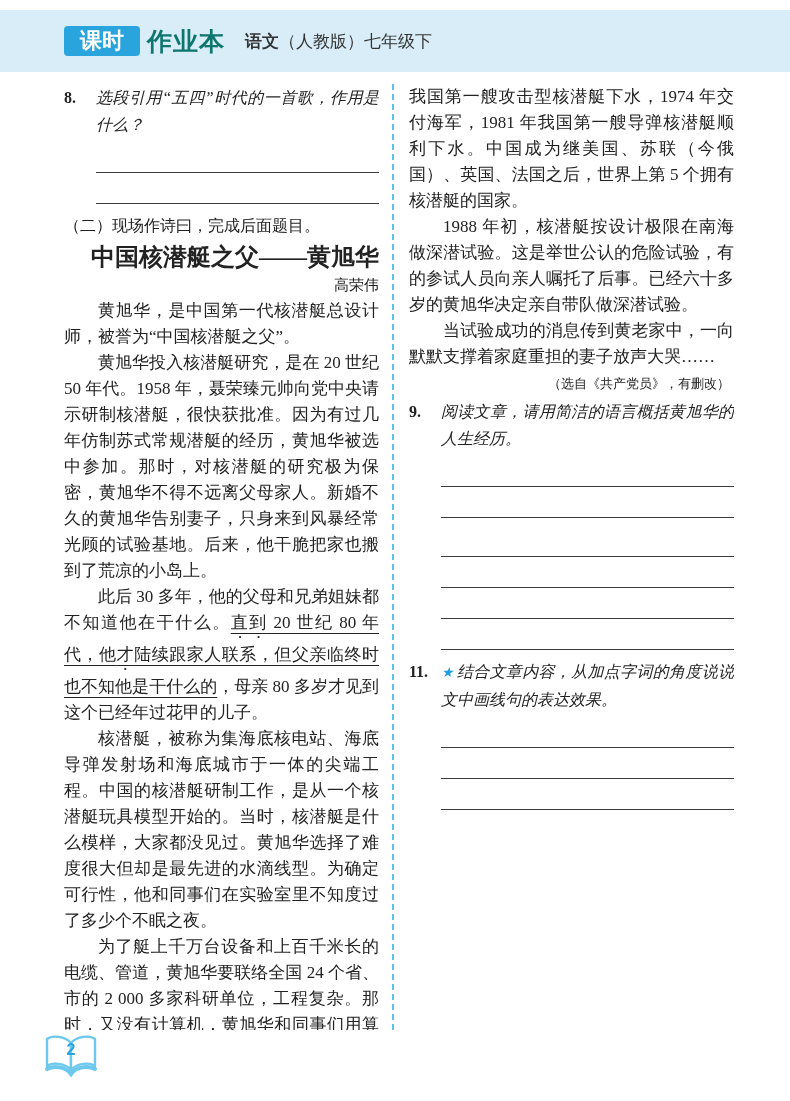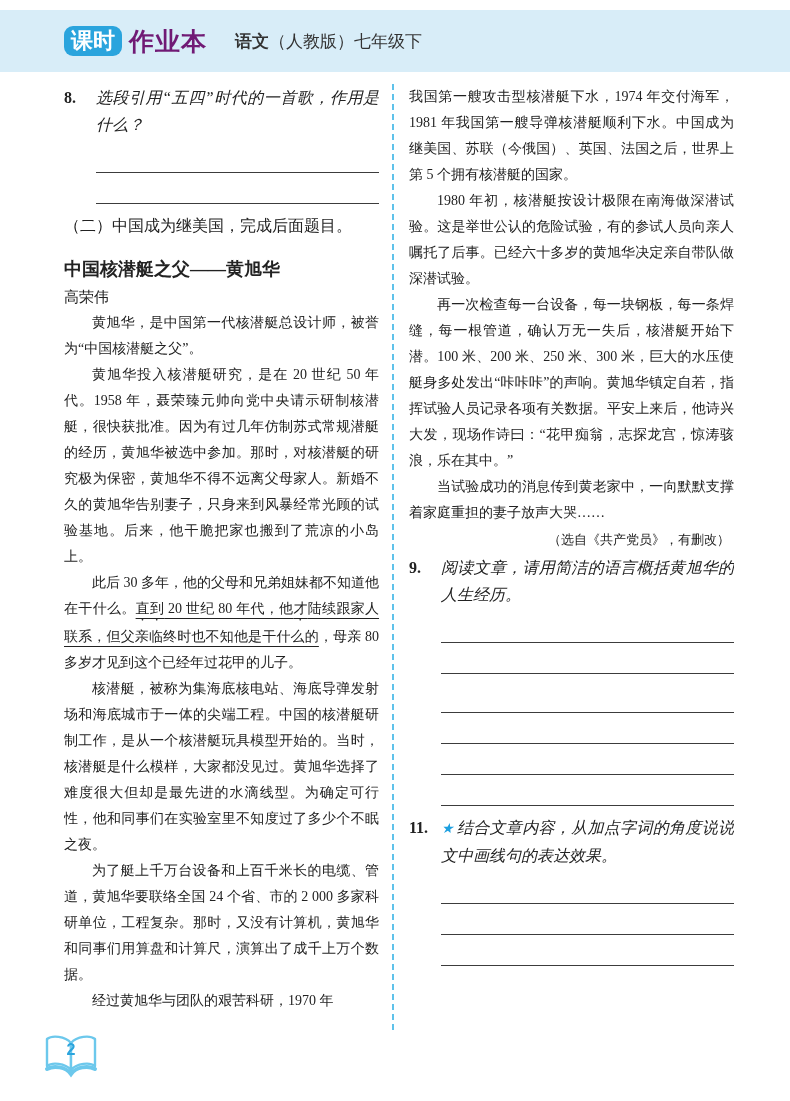--- a/index.html
+++ b/index.html
@@ -8,50 +8,50 @@
     font-family:"Liberation Serif","DejaVu Serif",serif;color:#222;
   }
   
   .header-band{
     position:absolute;top:10px;left:0;right:0;height:62px;
     background:#d8edf8;display:flex;align-items:center;padding-left:64px;box-sizing:border-box;
   }
   .logo{display:flex;align-items:center;}
   .logo-badge{
     background:#2aa4dd;color:#fff;font-weight:bold;font-size:22px;line-height:1;
-    padding:4px 7px;border-radius:9px;font-family:"Liberation Sans","DejaVu Sans",sans-serif;
+    padding:4px 16px;border-radius:4px;font-family:"Liberation Sans","DejaVu Sans",sans-serif;
   }
   .logo-name{
-    color:#701a75;font-weight:bold;font-size:25px;margin-left:7px;letter-spacing:1px;
+    color:#0f766e;font-weight:bold;font-size:25px;margin-left:7px;letter-spacing:1px;
     font-family:"Liberation Sans","DejaVu Sans",sans-serif;
   }
   .header-subject{margin-left:20px;font-size:17px;color:#333;}
-  .header-subject .subj-bold{font-weight:bold;margin-left:8px;}
+  .header-subject .subj-bold{font-weight:bold;}
   
   .content{
     position:absolute;top:84px;left:64px;right:56px;height:946px;
     display:flex;overflow:hidden;
   }
   .col-left{width:328px;box-sizing:border-box;padding-right:13px;overflow:hidden;}
   .col-divider{border-left:2px dashed #5fc2ea;}
   .col-right{flex:1;box-sizing:border-box;padding-left:15px;overflow:hidden;}
   p{margin:0;}
-  .body-text{font-size:14px;line-height:26px;text-align:justify;}
+  .body-text{font-size:17px;line-height:26px;text-align:justify;}
   .article-para{text-indent:2em;}
   .no-indent{text-indent:0;}
   
   .q{display:flex;font-size:16px;line-height:27px;}
   .q-num{font-weight:bold;width:32px;flex-shrink:0;}
   .q-text{flex:1;text-align:justify;font-style:italic;}
   .answer-lines{margin-left:32px;margin-top:4px;margin-bottom:8px;}
   .answer-line{height:30px;border-bottom:1.5px solid #3c3c3c;}
   
   .section-heading{font-size:16px;line-height:28px;margin-top:6px;}
-  .article-title{text-align:left;font-weight:bold;font-size:18px;line-height:30px;margin-top:14px;}
-  .article-author{text-align:left;font-size:15px;line-height:26px;}
+  .article-title{text-align:right;font-weight:bold;font-size:24px;line-height:30px;margin-top:2px;}
+  .article-author{text-align:right;font-size:15px;line-height:26px;}
   
   .underlined{
     text-decoration:underline;text-decoration-thickness:1px;text-underline-offset:5px;
     text-decoration-color:#222;
   }
   .dotted{
     -webkit-text-emphasis:filled dot #222;text-emphasis:filled dot #222;
     -webkit-text-emphasis-position:under right;text-emphasis-position:under right;
   }
   .attribution{text-align:right;font-size:13px;line-height:28px;padding-right:4px;}
@@ -85,38 +85,37 @@
     <div class="col-left">
       <div class="q">
         <span class="q-num">8.</span>
         <span class="q-text">选段引用“五四”时代的一首歌，作用是什么？</span>
       </div>
       <div class="answer-lines">
           <div class="answer-line"></div>
           <div class="answer-line"></div>
         </div>
 
-      <div class="section-heading body-text">（二）中国成为继美国，完成后面题目。</div>
+      <div class="section-heading body-text">（二）现场作诗曰，完成后面题目。</div>
       <div class="article-title">中国核潜艇之父——黄旭华</div>
       <div class="article-author">高荣伟</div>
 
       <p class="body-text article-para">黄旭华，是中国第一代核潜艇总设计师，被誉为“中国核潜艇之父”。</p>
       <p class="body-text article-para">黄旭华投入核潜艇研究，是在 20 世纪 50 年代。1958 年，聂荣臻元帅向党中央请示研制核潜艇，很快获批准。因为有过几年仿制苏式常规潜艇的经历，黄旭华被选中参加。那时，对核潜艇的研究极为保密，黄旭华不得不远离父母家人。新婚不久的黄旭华告别妻子，只身来到风暴经常光顾的试验基地。后来，他干脆把家也搬到了荒凉的小岛上。</p>
       <p class="body-text article-para"><span>此后 30 多年，他的父母和兄弟姐妹都不知道他在干什么。</span><span class="underlined"><span class="dotted">直到</span><span> 20 世纪 80 年代，他</span><span class="dotted">才</span><span>陆续跟家人联系，但父亲临终时也不知他是干什么的</span></span><span>，母亲 80 多岁才见到这个已经年过花甲的儿子。</span></p>
       <p class="body-text article-para">核潜艇，被称为集海底核电站、海底导弹发射场和海底城市于一体的尖端工程。中国的核潜艇研制工作，是从一个核潜艇玩具模型开始的。当时，核潜艇是什么模样，大家都没见过。黄旭华选择了难度很大但却是最先进的水滴线型。为确定可行性，他和同事们在实验室里不知度过了多少个不眠之夜。</p>
       <p class="body-text article-para">为了艇上千万台设备和上百千米长的电缆、管道，黄旭华要联络全国 24 个省、市的 2 000 多家科研单位，工程复杂。那时，又没有计算机，黄旭华和同事们用算盘和计算尺，演算出了成千上万个数据。</p>
       <p class="body-text article-para">经过黄旭华与团队的艰苦科研，1970 年</p>
     </div>
 
     <div class="col-divider"></div>
 
     <div class="col-right">
       <p class="body-text no-indent">我国第一艘攻击型核潜艇下水，1974 年交付海军，1981 年我国第一艘导弹核潜艇顺利下水。中国成为继美国、苏联（今俄国）、英国、法国之后，世界上第 5 个拥有核潜艇的国家。</p>
-      <p class="body-text article-para">1980 年初，核潜艇按设计极限在南海做深潜试验。这是举世公认的危险试验，有的参试人员向亲人嘱托了后事。已经六十多岁的黄旭华决定亲自带队做深潜试验。</p>
-      <p class="body-text article-para">再一次检查每一台设备，每一块钢板，每一条焊缝，每一根管道，确认万无一失后，核潜艇开始下潜。100 米、200 米、250 米、300 米，巨大的水压使艇身多处发出“咔咔咔”的声响。黄旭华镇定自若，指挥试验人员记录各项有关数据。平安上来后，他诗兴大发，现场作诗曰：“花甲痴翁，志探龙宫，惊涛骇浪，乐在其中。”</p>
+      <p class="body-text article-para">1988 年初，核潜艇按设计极限在南海做深潜试验。这是举世公认的危险试验，有的参试人员向亲人嘱托了后事。已经六十多岁的黄旭华决定亲自带队做深潜试验。</p>
       <p class="body-text article-para">当试验成功的消息传到黄老家中，一向默默支撑着家庭重担的妻子放声大哭……</p>
       <div class="attribution">（选自《共产党员》，有删改）</div>
 
       <div class="q">
         <span class="q-num">9.</span>
         <span class="q-text">阅读文章，请用简洁的语言概括黄旭华的人生经历。</span>
       </div>
       <div class="answer-lines">
           <div class="answer-line"></div>
           <div class="answer-line"></div>

